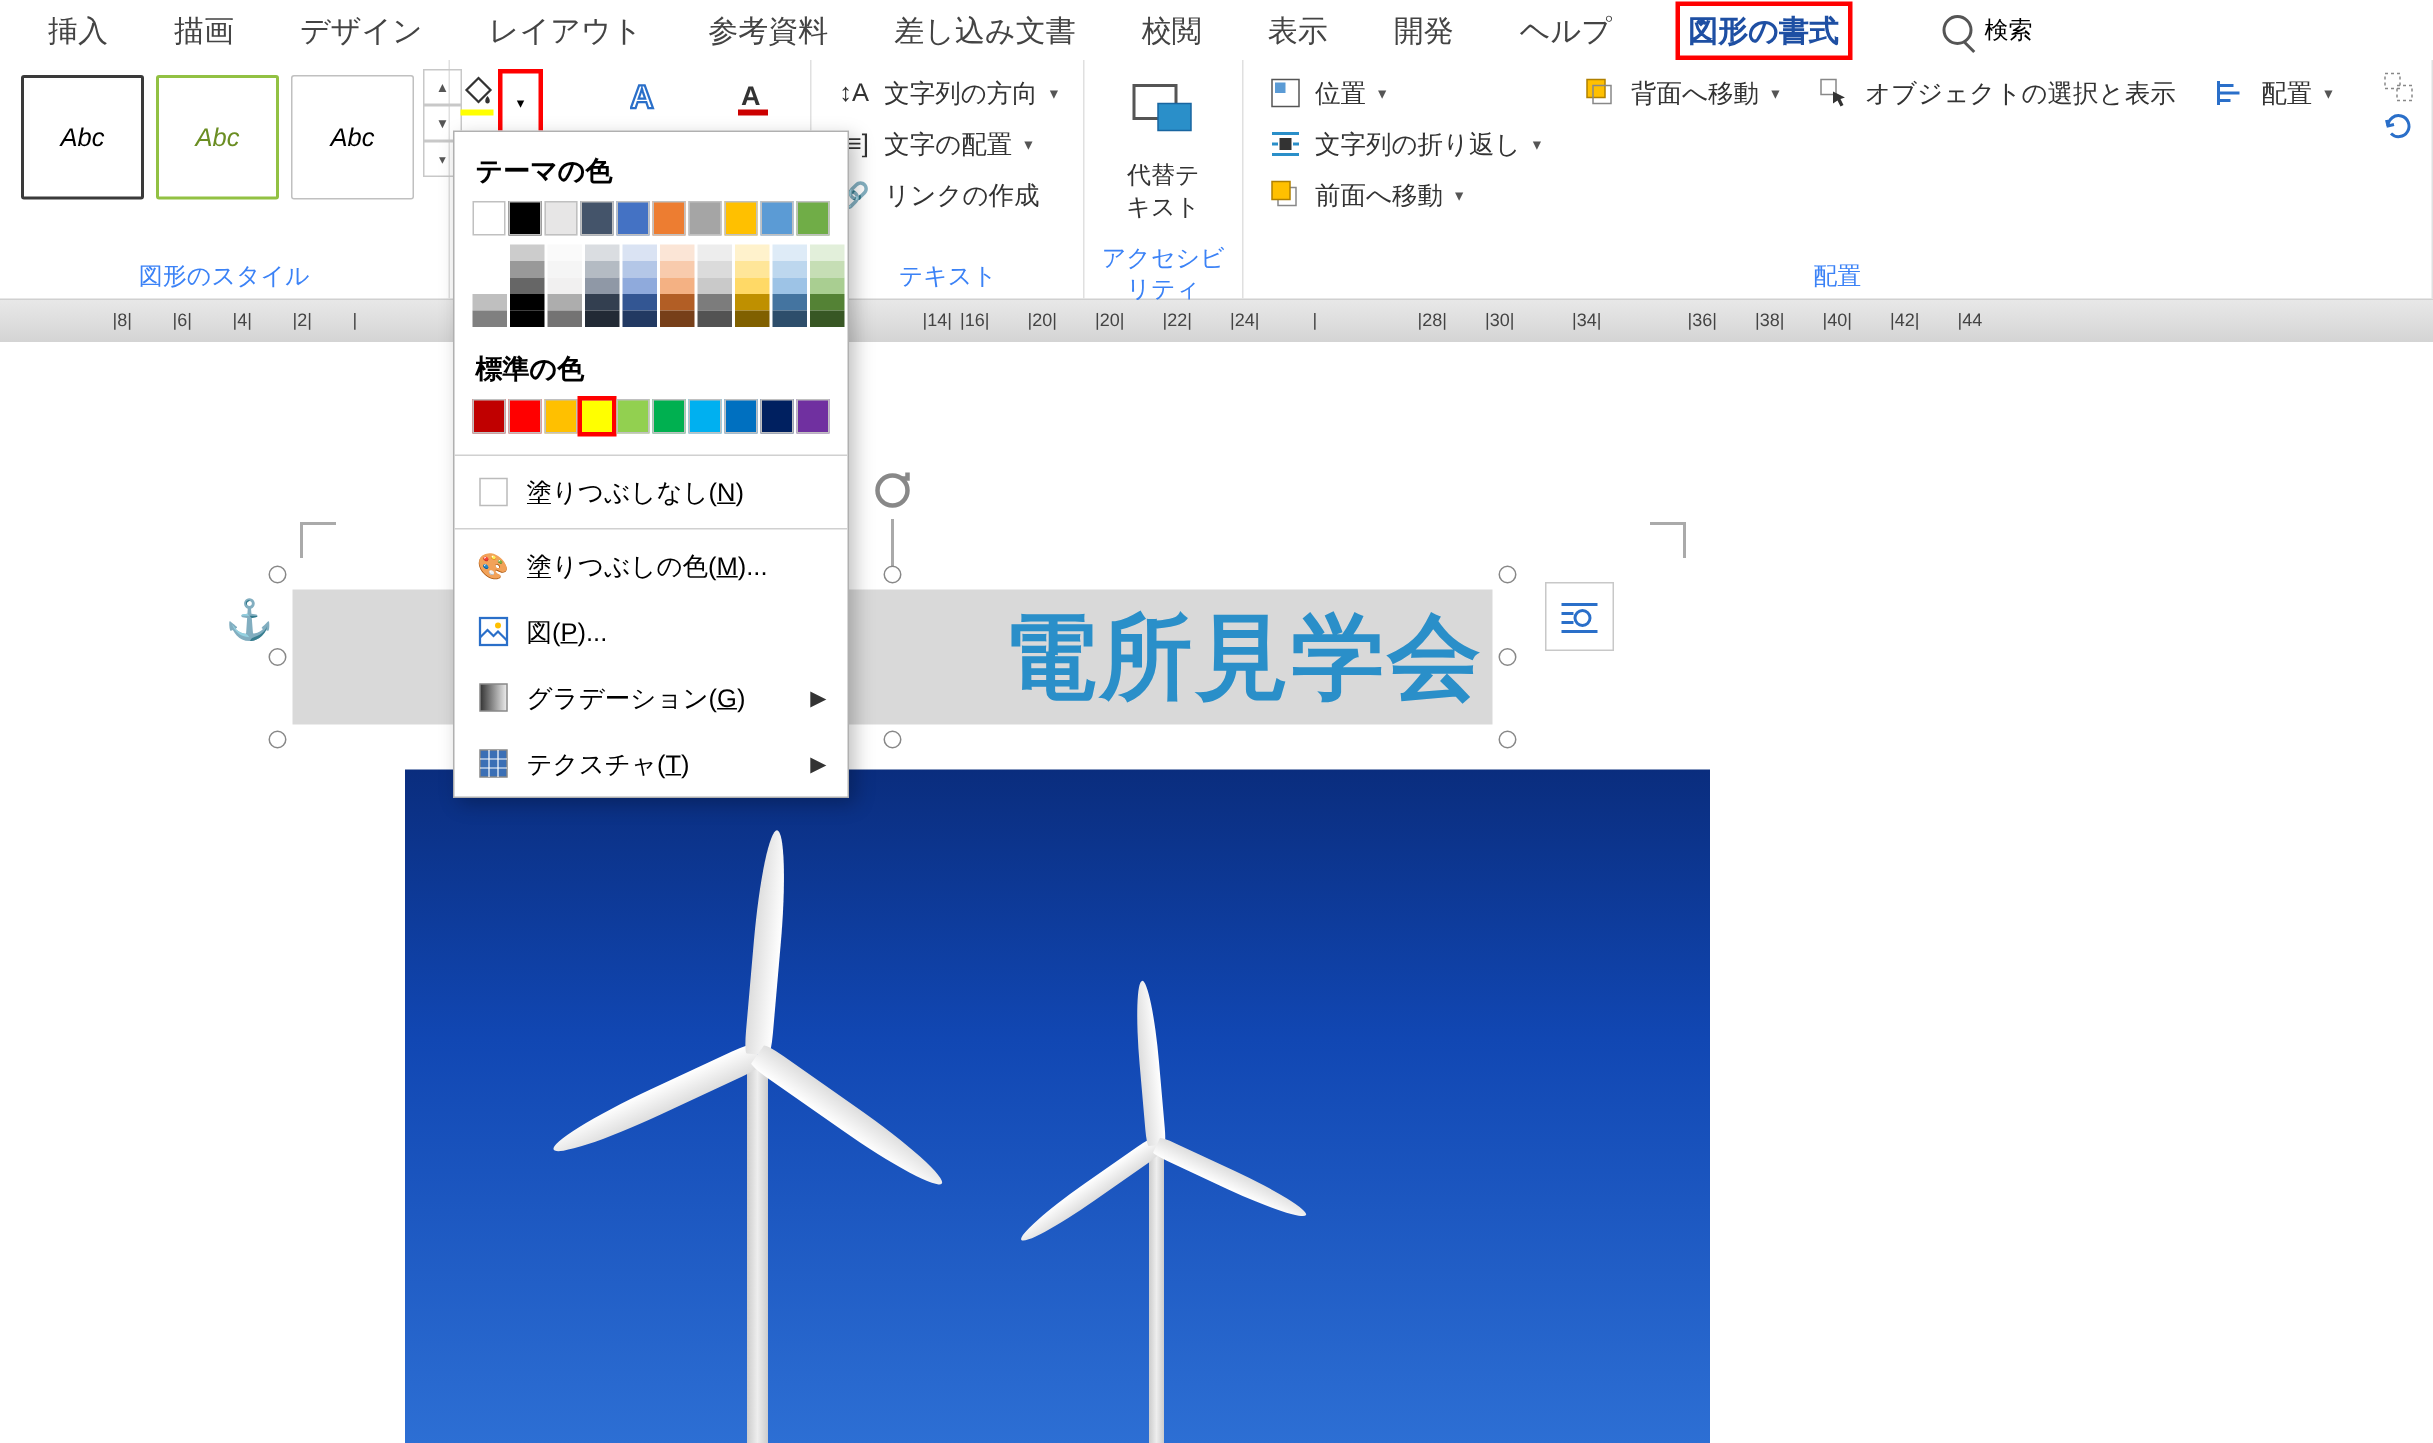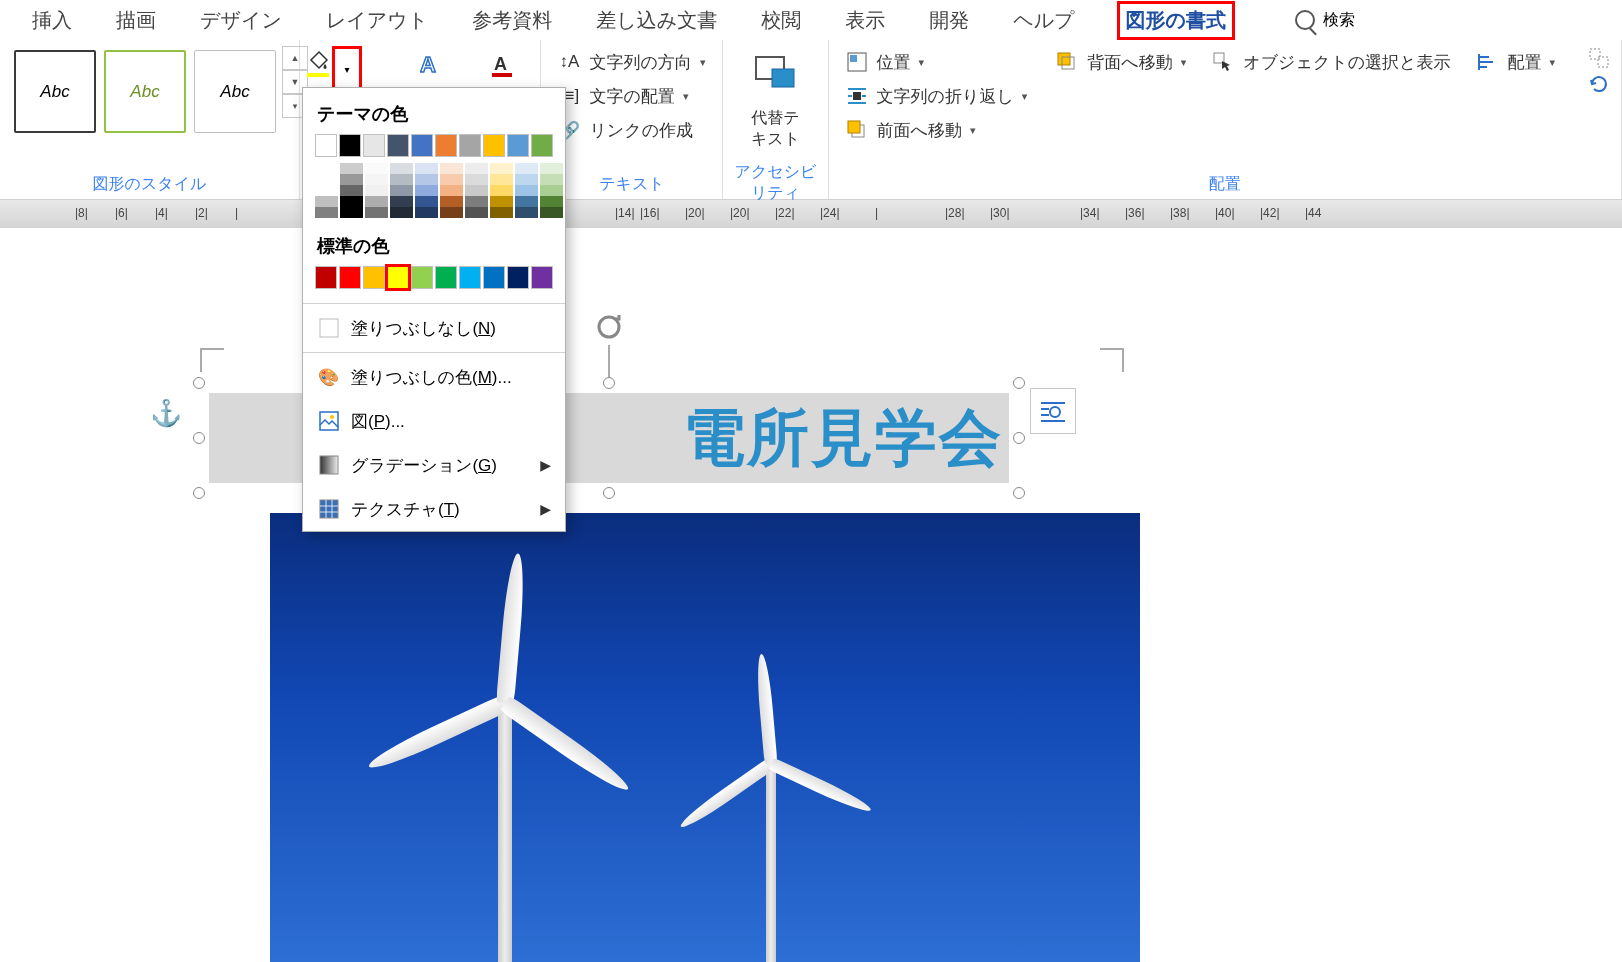--- a/index.html
+++ b/index.html
@@ -19,21 +19,21 @@
 .style-box.green{border:2px solid #92c143;}
 .style-gallery{display:flex;}
 .spin{width:26px;display:flex;flex-direction:column;margin-left:2px;}
 .spin-btn{width:26px;height:24px;border:1px solid #c8c8c8;display:flex;align-items:center;justify-content:center;font-size:9px;color:#555;}
 .rbtn{display:flex;align-items:center;font-size:17px;color:#333;padding:4px 6px;gap:8px;cursor:pointer;white-space:nowrap;}
 .rbtn .chev{font-size:11px;color:#555;}
 .ic{width:24px;height:24px;display:inline-flex;align-items:center;justify-content:center;flex-shrink:0;}
 .ruler{height:28px;background:linear-gradient(#e8e8e8,#d4d4d4);position:relative;font-size:12px;color:#444;overflow:hidden;}
 .ruler .num{position:absolute;top:6px;}
 .doc-area{position:relative;background:#fff;width:100%;height:734px;}
-.textbox{position:absolute;left:199px;top:155px;width:820px;height:110px;}
+.textbox{position:absolute;left:185px;top:155px;width:820px;height:110px;}
 .tb-bg{position:absolute;left:10px;top:10px;right:10px;bottom:10px;background:#d9d9d9;}
 .tb-text{position:absolute;left:10px;top:10px;right:10px;bottom:10px;display:flex;align-items:center;justify-content:flex-end;font-size:62px;font-weight:700;color:#2a8fc9;padding-right:6px;letter-spacing:2px;}
 .handle{width:12px;height:12px;background:#fff;border:1px solid #888;border-radius:50%;position:absolute;}
 .rot{position:absolute;left:50%;top:-70px;transform:translateX(-50%);}
 .anchor{position:absolute;left:150px;top:170px;color:#1e5fa8;font-size:26px;}
 .layout-opts{position:absolute;left:1030px;top:160px;width:46px;height:46px;background:#fff;border:1px solid #c8c8c8;display:flex;align-items:center;justify-content:center;}
 .corners{position:absolute;}
 .corner{position:absolute;width:24px;height:24px;}
 .corner.tl{border-left:2px solid #aaa;border-top:2px solid #aaa;}
 .corner.tr{border-right:2px solid #aaa;border-top:2px solid #aaa;}
@@ -250,21 +250,21 @@
     <span class="num" style="left: 615px;">|14|</span>
     <span class="num" style="left: 640px;">|16|</span>
     <span class="num" style="left: 685px;">|20|</span>
     <span class="num" style="left: 730px;">|20|</span>
     <span class="num" style="left: 775px;">|22|</span>
     <span class="num" style="left: 820px;">|24|</span>
     <span class="num" style="left: 875px;">|</span>
     <span class="num" style="left: 945px;">|28|</span>
     <span class="num" style="left: 990px;">|30|</span>
     <span class="num" style="left: 993px; margin-top: 48px;">|32|</span>
-    <span class="num" style="left: 1080px;">|34|</span>
+    <span class="num" style="left: 1048px;">|34|</span>
     <span class="num" style="left: 1125px;">|36|</span>
     <span class="num" style="left: 1170px;">|38|</span>
     <span class="num" style="left: 1215px;">|40|</span>
     <span class="num" style="left: 1260px;">|42|</span>
     <span class="num" style="left: 1305px;">|44</span>
   </div>
 
 <div class="doc-area">
   <div class="corners" style="left:200px;top:120px">
       <div class="corner tl"></div>

